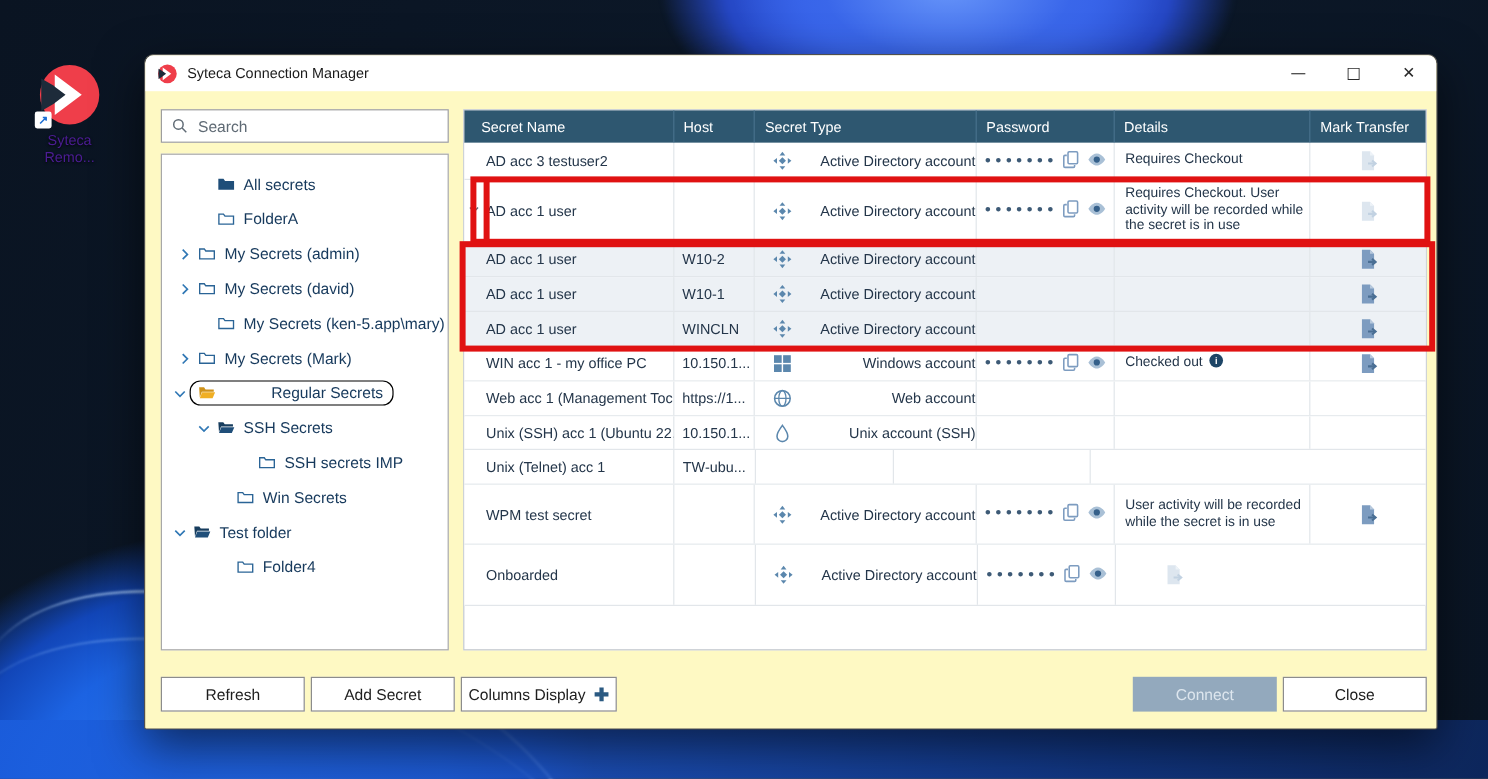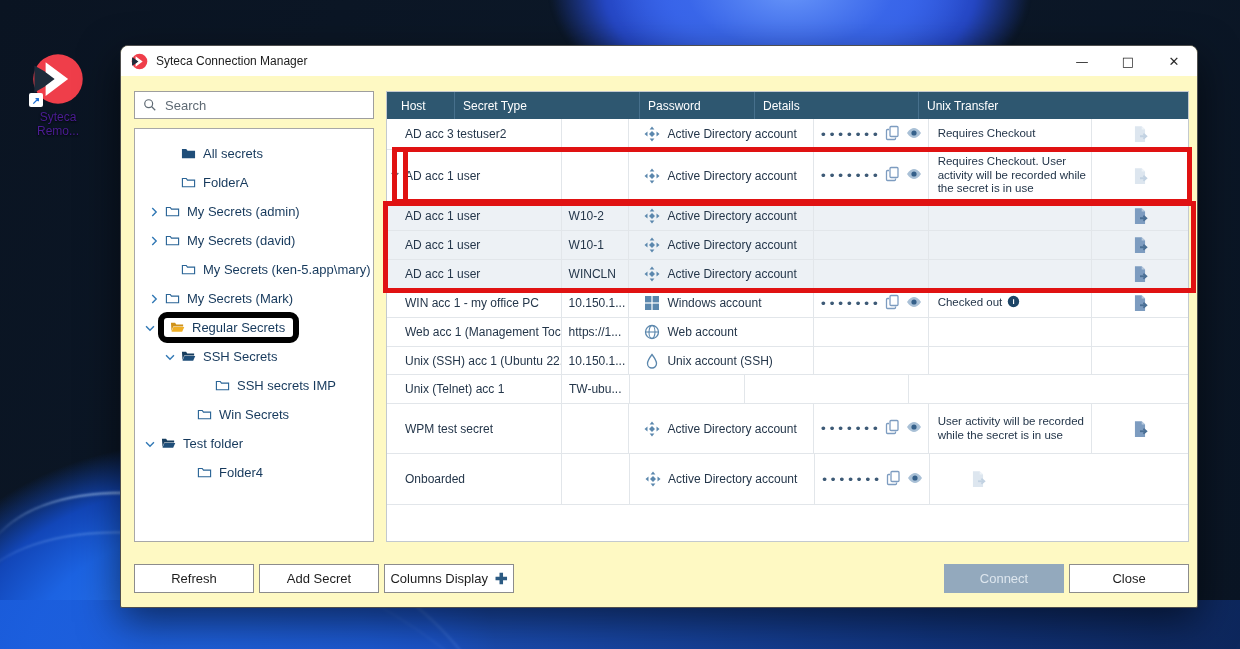--- a/index.html
+++ b/index.html
@@ -45,38 +45,38 @@
   .search-box { position:absolute; left:13px; top:45px; width:240px; height:28px; border:1px solid #9e9e9e;
     display:flex; align-items:center; padding:0 8px; background:#fff; }
   .search-box input { border:none; outline:none; flex:1; font-size:13px; margin-left:8px; color:#333;
     font-family:"Liberation Sans",sans-serif; background:transparent; }
   .search-box input::placeholder { color:#5f6a74; }
   .tree { position:absolute; left:13px; top:82px; width:240px; height:414px; border:1px solid #a8a8a8;
     background:#fff; padding-top:10px; overflow:hidden; }
   .tree-item { height:29px; display:flex; align-items:center; font-size:13px; color:#16395c; cursor:pointer; }
   .tree-chev { width:16px; height:16px; display:flex; align-items:center; justify-content:center; flex:none; }
   .tree-ico { width:17px; height:15px; margin:0 6px 0 2px; flex:none; display:flex; align-items:center; }
-  .tree-sel { display:flex; align-items:center; border:6px solid #000000; border-radius:9px; padding:2px 8px 2px 3px; }
+  .tree-sel { display:flex; align-items:center; border:1px solid #000000; border-radius:9px; padding:2px 8px 2px 3px;gap:39px; }
 
   
   .table { position:absolute; left:265px; top:45px; width:803px; height:451px; border:1px solid #c3c9cf;
     background:#fff; }
   .thead { display:flex; height:27px; background:#2e5770; }
   .th { color:#fff; font-size:12px; display:flex; align-items:center; padding-left:8px;
     border-right:1px solid #47708c; overflow:hidden; white-space:nowrap; }
   .th:first-child { padding-left:14px; } .th:last-child { border-right:none; }
   .tr { display:flex; border-bottom:1px solid #e2e6ea; background:#fff; }
   .tr.shaded { background:#edf1f5; }
   .td { border-right:1px solid #e2e6ea; overflow:hidden; display:flex; align-items:center;
     font-size:12px; color:#24364a; white-space:nowrap; }
   .td:last-child { border-right:none; }
   .td-name { padding-left:18px; position:relative; }
   .td-name .expander { position:absolute; left:2px; top:50%; transform:translateY(-50%); }
   .td-host { padding-left:7px; }
-  .td-type { padding-left:15px; } .td-type .type-ico { width:16px; height:16px; margin-right:7px; flex:none; }
+  .td-type { padding-left:15px;justify-content:space-between; } .td-type .type-ico { width:16px; height:16px; margin-right:7px; flex:none; }
   .td-pass { justify-content:center; gap:5px; }
   .dots { color:#3d5a76; font-size:13px; letter-spacing:1px; font-family:"DejaVu Sans",sans-serif; }
   .td-details { padding:2px 4px 2px 9px; white-space:normal; font-size:11.5px; line-height:13.5px; gap:5px; }
   .td-transfer { justify-content:center; }
   .ft-ico { width:18px; height:18px; }
   .red-rect { position:absolute; border:5px solid #e01212; pointer-events:none; z-index:5; }
   .red-line { position:absolute; background:#e01212; pointer-events:none; z-index:5; }
 
   
   .btn { position:absolute; top:518px; height:29px; background:#fff; border:1px solid #8c8c8c;
@@ -270,25 +270,26 @@
           <svg width="17" height="15" viewBox="0 0 16 16">
             <path d="M1.5 3.7 h4.1 l1.3 1.8 H14.5 V12.5 H1.5 Z" fill="none" stroke="#2a6496" stroke-width="1.2"></path>
           </svg>
         </span>
         <span>Folder4</span>
       </div>
     </div>
 
   <div class="table" id="table">
       <div class="thead">
+        <div class="th" style="width: 175px;">Secret Name</div>
         <div class="th" style="width: 68px;">Host</div>
         <div class="th" style="width: 185px;">Secret Type</div>
         <div class="th" style="width: 115px;">Password</div>
         <div class="th" style="width: 164px;">Details</div>
-        <div class="th" style="width: 96px;">Unix Transfer</div>
+        <div class="th" style="width: 96px;">Mark Transfer</div>
       </div>
       <div class="tr" style="height: 31px;">
         <div class="td td-name" style="width: 175px;">
           <span>AD acc 3 testuser2</span>
         </div>
         <div class="td td-host" style="width: 68px;">
           <span></span>
         </div>
         <div class="td td-type" style="width: 185px;">
           <span class="type-ico"><svg width="16" height="16" viewBox="0 0 16 16">

